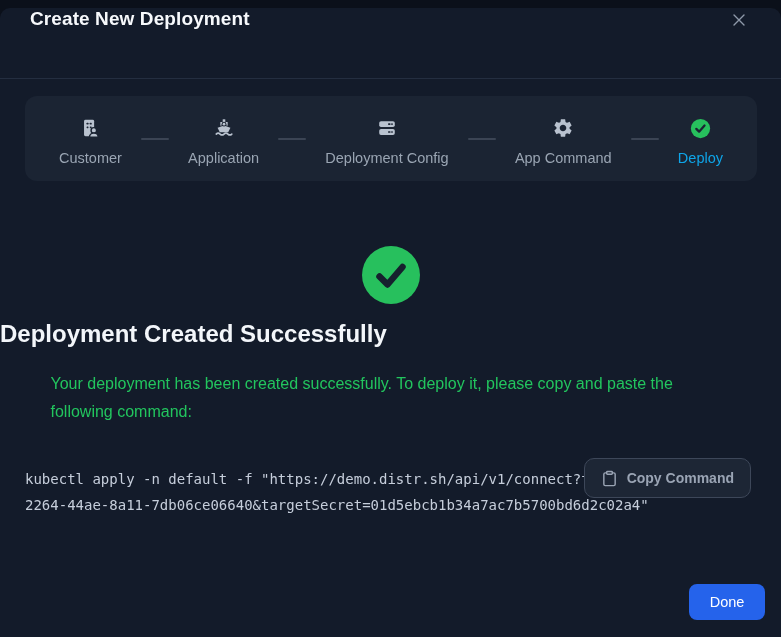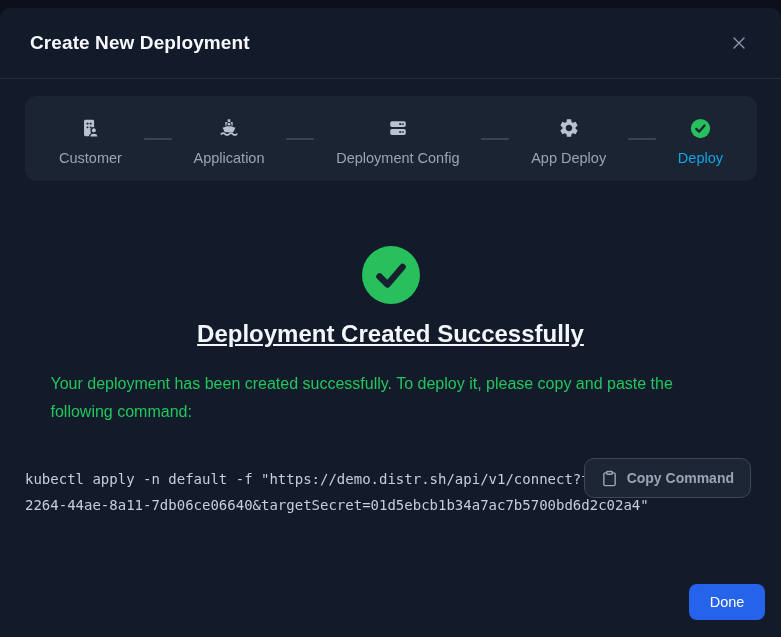--- a/index.html
+++ b/index.html
@@ -11,21 +11,21 @@
   .modal {
     position: absolute;
     top: 8px; left: 0;
     width: 781px; height: 629px;
     background: #131b2a;
     border-radius: 10px 10px 0 0;
   }
   
   .modal-header {
     position: absolute; top: 0; left: 0; right: 0; height: 70px;
-    display: flex; align-items: center; justify-content: space-between;
+    display: flex; justify-content: space-between;
     padding: 0 30px;
   }
   .modal-title { font-size: 19px; font-weight: 700; color: #f7f9fc; letter-spacing: 0.1px; }
   .close-btn {
     background: none; border: none; cursor: pointer;
     width: 24px; height: 24px; display: flex; align-items: center; justify-content: center;
     color: #8e99a9; padding: 0;
   }
   .divider { position: absolute; top: 70px; left: 0; right: 0; height: 1px; background: #242e40; }
 
@@ -42,21 +42,21 @@
   .step.active .step-label { color: #0ea5e9; }
   .connector { width: 28px; height: 2px; background: #3b4454; border-radius: 1px; margin-bottom: 6px; }
 
   
   .success-circle {
     position: absolute; top: 238px; left: 50%; transform: translateX(-50%);
     width: 58px; height: 58px;
   }
   .success-heading {
     position: absolute; top: 312px; left: 0; right: 0;
-    text-align: center; font-size: 24px; font-weight: 700; color: #f3f6fa; text-decoration: underline;
+    font-size: 24px; font-weight: 700; color: #f3f6fa;
   }
   .success-desc {
     position: absolute; top: 362px; left: 50%; transform: translateX(-50%);
     width: 680px; text-align: left;
     font-size: 16px; line-height: 28px; color: #22c55e;
   }
 
   
   .command-wrap { position: absolute; top: 450px; left: 0; right: 0; height: 80px; }
   .command-pre {
@@ -147,21 +147,21 @@
     </div>
 
     <div class="connector"></div>
 
     <div class="step">
       <span class="step-icon">
         <svg width="22" height="22" viewBox="0 0 24 24" fill="currentColor">
           <path d="M19.14 12.94c.04-.3.06-.61.06-.94 0-.32-.02-.64-.07-.94l2.03-1.58c.18-.14.23-.41.12-.61l-1.92-3.32c-.12-.22-.37-.29-.59-.22l-2.39.96c-.5-.38-1.03-.7-1.62-.94l-.36-2.54c-.04-.24-.24-.41-.48-.41h-3.84c-.24 0-.43.17-.47.41l-.36 2.54c-.59.24-1.13.57-1.62.94l-2.39-.96c-.22-.08-.47 0-.59.22L2.74 8.87c-.12.21-.08.47.12.61l2.03 1.58c-.05.3-.09.63-.09.94s.02.64.07.94l-2.03 1.58c-.18.14-.23.41-.12.61l1.92 3.32c.12.22.37.29.59.22l2.39-.96c.5.38 1.03.7 1.62.94l.36 2.54c.05.24.24.41.48.41h3.84c.24 0 .44-.17.47-.41l.36-2.54c.59-.24 1.13-.56 1.62-.94l2.39.96c.22.08.47 0 .59-.22l1.92-3.32c.12-.22.07-.47-.12-.61l-2.01-1.58zM12 15.6c-1.98 0-3.6-1.62-3.6-3.6s1.62-3.6 3.6-3.6 3.6 1.62 3.6 3.6-1.62 3.6-3.6 3.6z"></path>
         </svg>
       </span>
-      <span class="step-label">App Deploy</span>
+      <span class="step-label">App Command</span>
     </div>
 
     <div class="connector"></div>
 
     <div class="step active">
       <span class="step-icon">
         <svg width="21" height="21" viewBox="0 0 24 24">
           <circle cx="12" cy="12" r="11" fill="#27c05d"></circle>
           <path d="M7.2 12.4 l3.2 3.2 6.2-7" fill="none" stroke="#1b2433" stroke-width="2.6" stroke-linecap="round" stroke-linejoin="round"></path>
         </svg>

